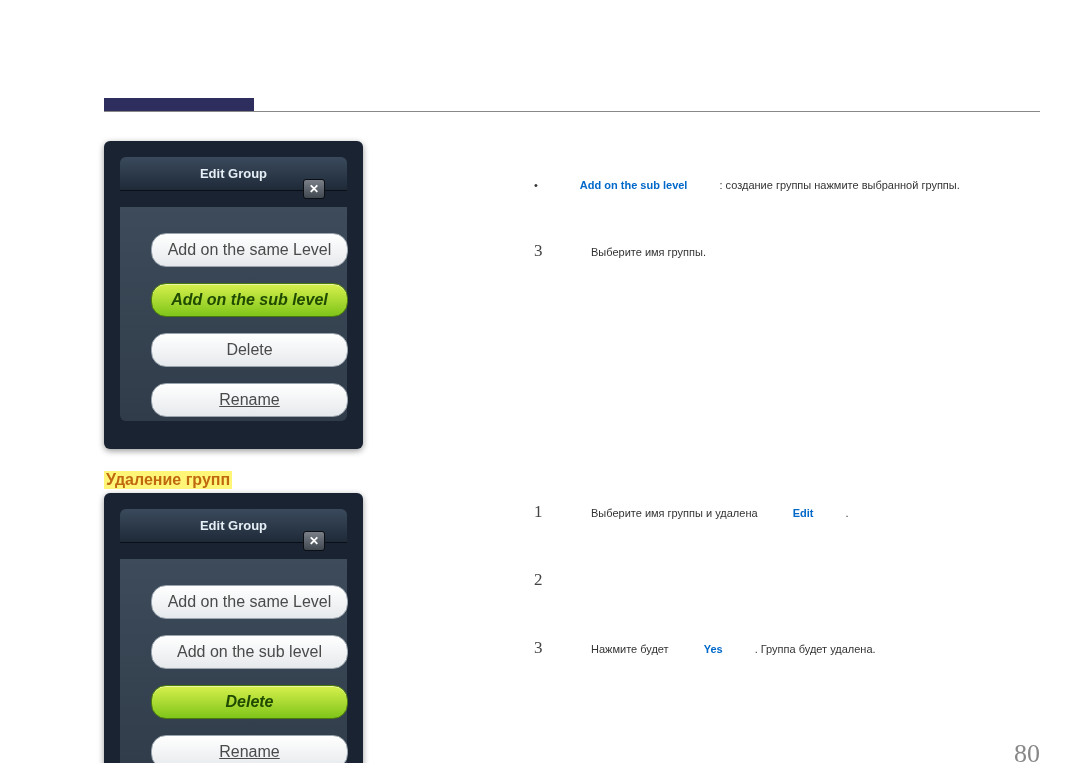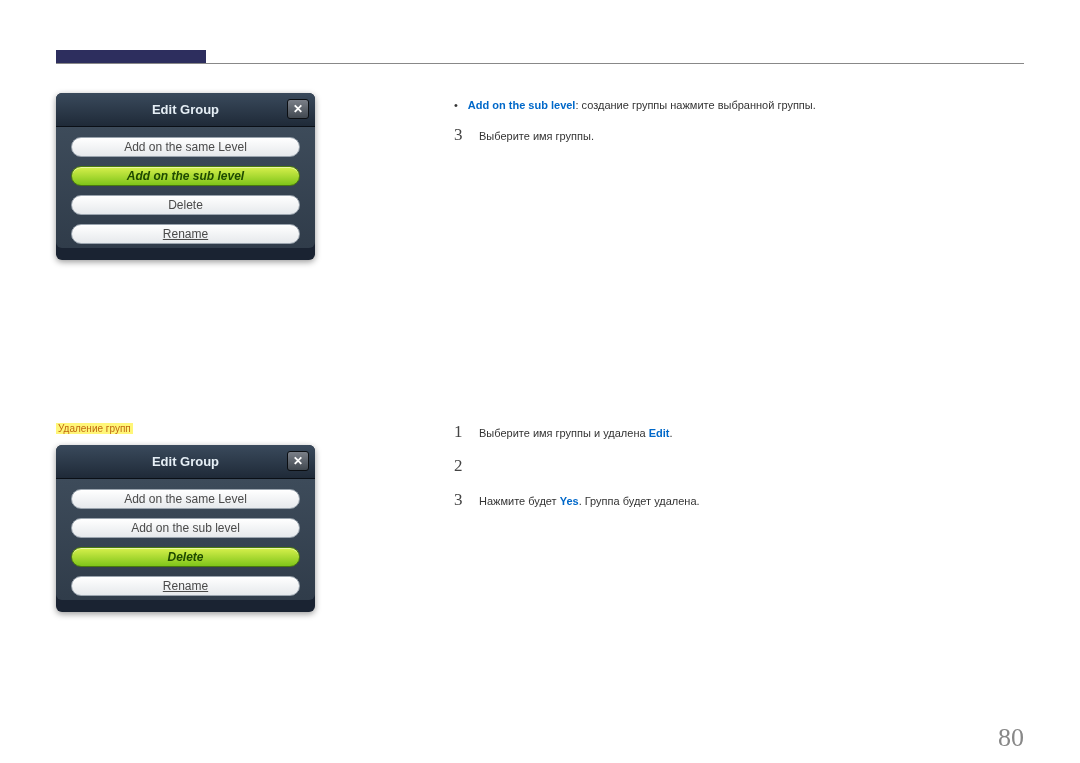--- a/index.html
+++ b/index.html
@@ -1,15 +1,15 @@
 <!DOCTYPE html>
 <html><head>
   <meta charset="utf-8">
   <style>
-    * { box-sizing: border-box; margin: 0; padding: 0; }
+    * { box-sizing: border-box; margin: 16px; padding: 0; }
     body {
       width: 1080px;
       height: 763px;
       background: #ffffff;
       font-family: Arial, sans-serif;
       position: relative;
     }
     .header-line {
       position: absolute;
       top: 63px;
@@ -66,47 +66,47 @@
       font-weight: bold;
       cursor: pointer;
     }
     .dialog-body {
       padding: 10px 15px 4px;
       background: linear-gradient(#3d4b5a, #303c4a);
       border-radius: 0 0 6px 6px;
     }
     .menu-item {
       width: 100%;
-      height: 20px;
+      height: 34px;
       margin-bottom: 9px;
       border-radius: 15px;
       display: flex;
       align-items: center;
       justify-content: center;
-      font-size: 12px;
+      font-size: 16px;
       color: #4a4a4a;
       background: linear-gradient(#ffffff, #e6e9ec);
       border: 1px solid #9aa4ae;
       box-shadow: inset 0 1px 0 rgba(255,255,255,0.8);
     }
     .menu-item.selected {
       background: linear-gradient(#d7f04c, #7fc51a);
       border: 1px solid #4a7a0e;
       color: #1f4a00;
       font-weight: bold;
       font-style: italic;
       box-shadow: inset 0 1px 0 rgba(255,255,255,0.5);
     }
     .menu-item:last-child { margin-bottom: 0; text-decoration: underline; }
     .section-heading {
       position: absolute;
       top: 423px;
       left: 56px;
-      font-size: 10px;
-      font-weight: normal;
+      font-size: 16px;
+      font-weight: bold;
       color: #c06810;
       background: #fff678;
       padding: 0 2px;
     }
     .content-right-1 { position: absolute; top: 98px; left: 454px; right: 60px; }
     .content-right-2 { position: absolute; top: 422px; left: 454px; right: 60px; }
     .bullet-row {
       display: flex;
       align-items: baseline;
       margin-bottom: 12px;

